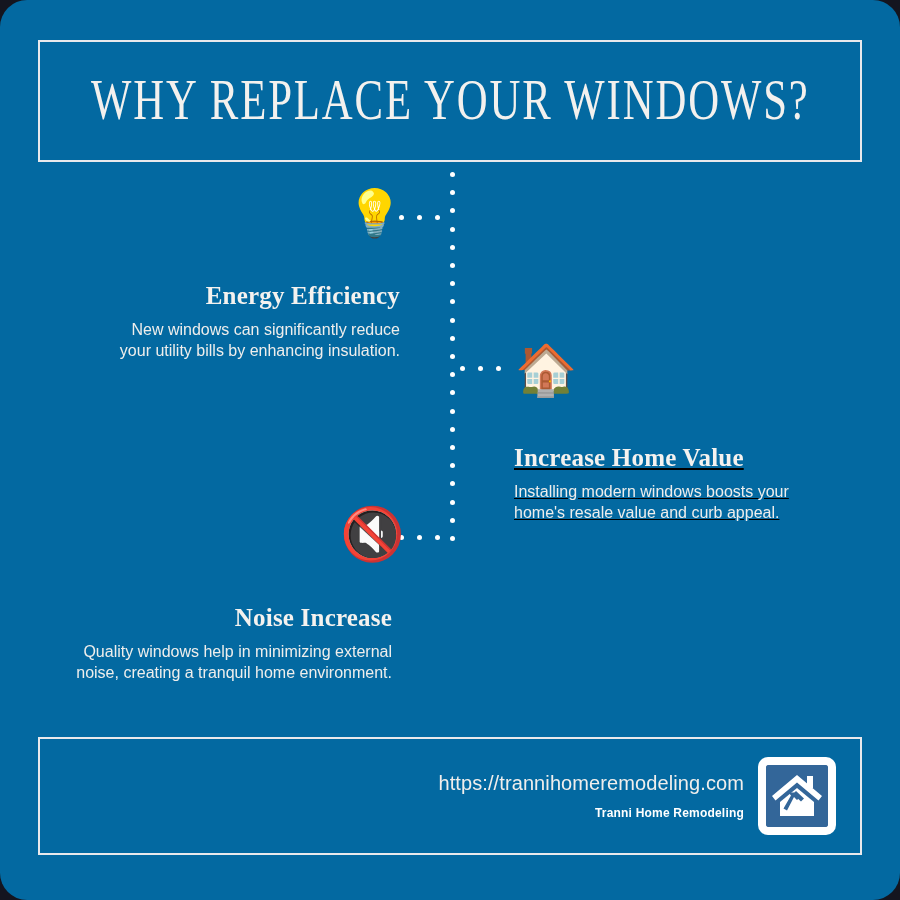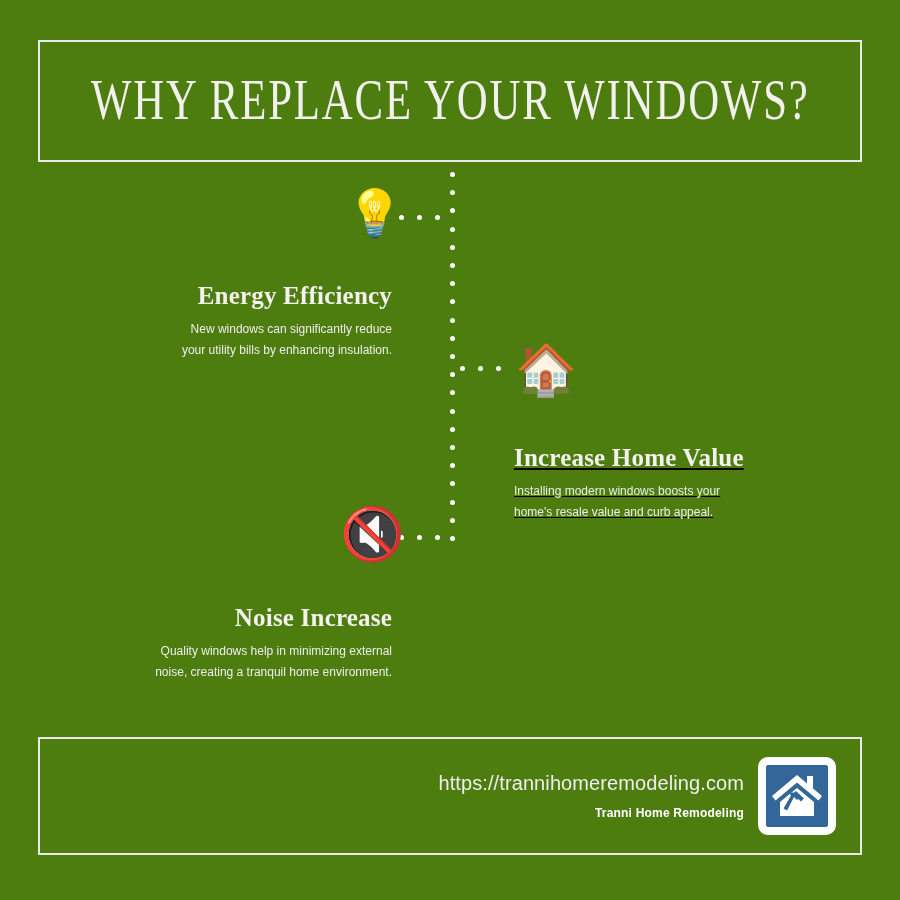--- a/index.html
+++ b/index.html
@@ -10,21 +10,22 @@
     width: 900px;
     height: 900px;
     background: #14151f;
     font-family: "Liberation Sans", sans-serif;
     overflow: hidden;
   }
   #canvas {
     position: relative;
     width: 900px;
     height: 900px;
-    background: #4d7c0f;
+    background: #0369a1;
+    border-radius: 27px;
   }
 
   
   .title-box {
     position: absolute;
     left: 38px;
     top: 40px;
     width: 824px;
     height: 122px;
     border: 2px solid #e9e9ec;
@@ -93,29 +94,29 @@
     font-family: "Liberation Serif", "DejaVu Serif", serif;
     font-weight: 700;
     font-size: 25px;
     color: #f4f2ef;
     line-height: 1.1;
     letter-spacing: 0.2px;
   }
   .block p {
     margin: 9px 0 0 0;
     font-family: "Liberation Sans", sans-serif;
-    font-size: 12px;
+    font-size: 16px;
     color: #efeeec;
     line-height: 21px;
     white-space: pre-line;
   }
   .block-right { text-align: right; }
   .block-left  { text-align: left; }
 
-  .block-energy { left: 52px;  top: 282px; width: 340px; }
+  .block-energy { left: 60px;  top: 282px; width: 340px; }
   .block-value  { left: 514px; top: 444px; width: 348px; text-decoration: underline; }
   .block-noise  { left: 52px;  top: 604px; width: 340px; }
 
   
   .footer-box {
     position: absolute;
     left: 38px;
     top: 737px;
     width: 824px;
     height: 118px;

